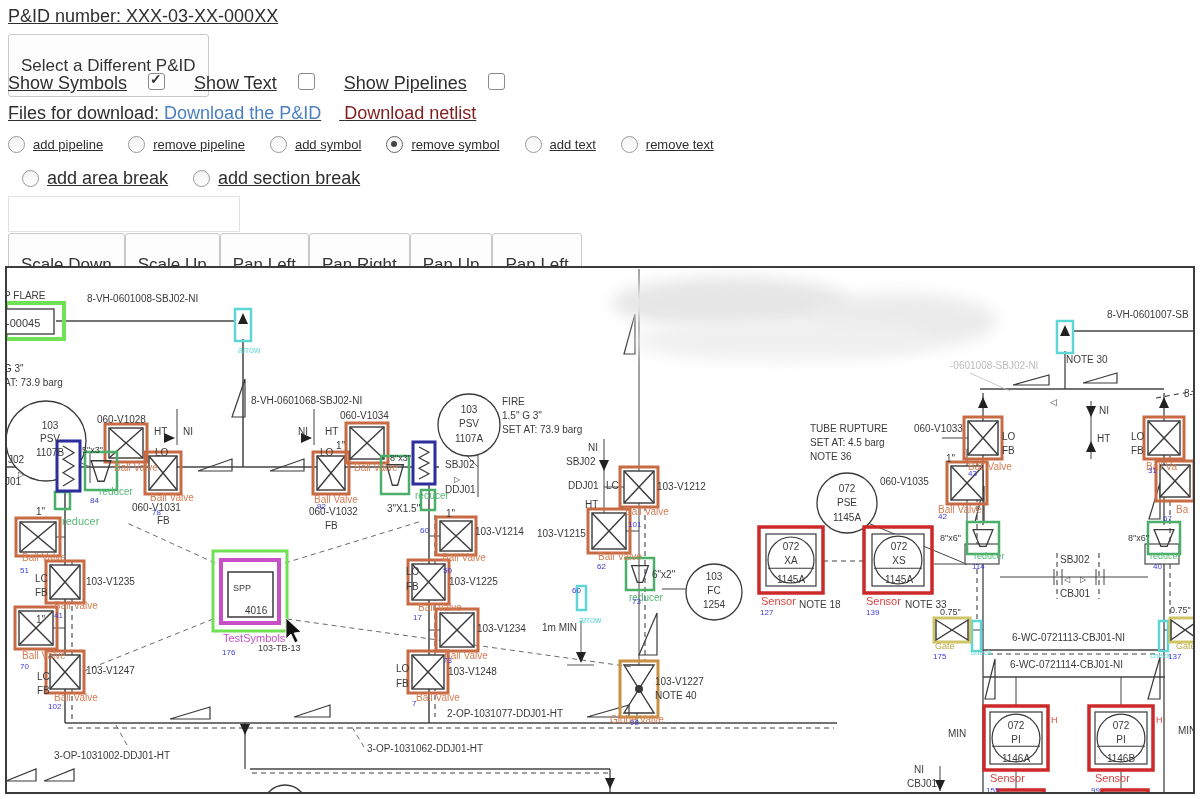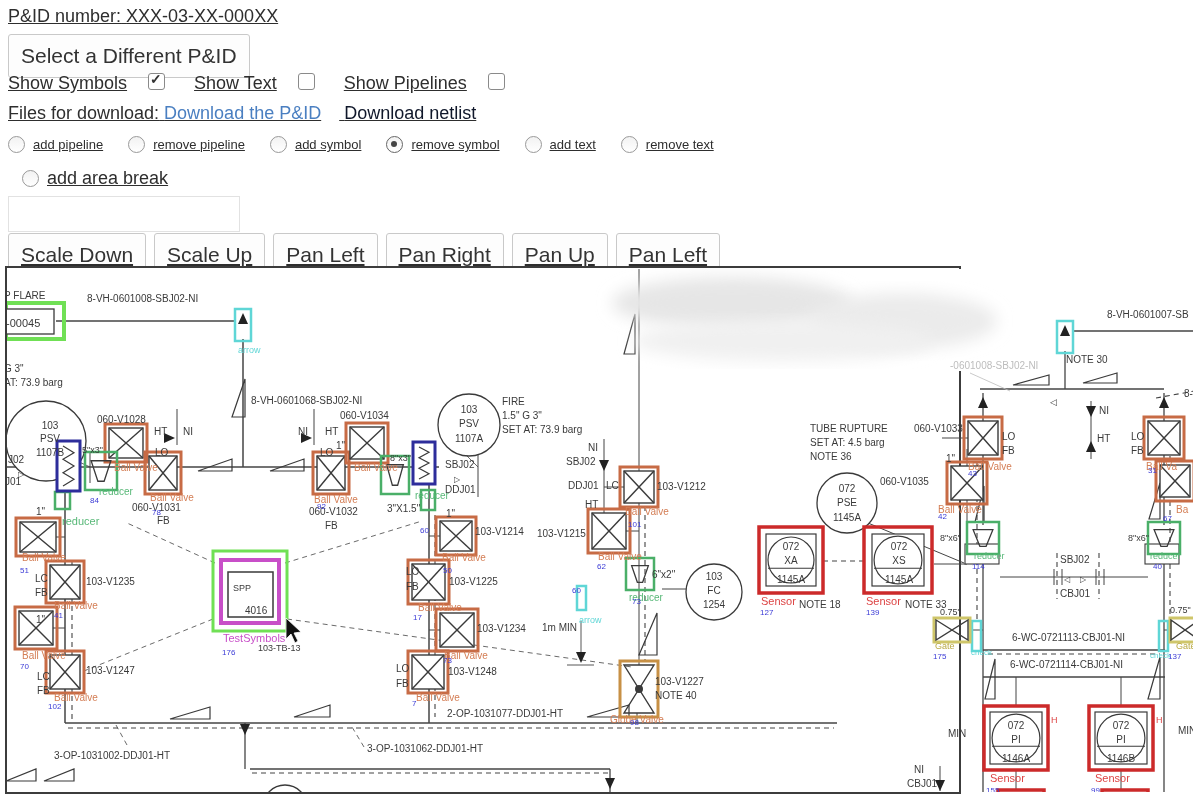--- a/index.html
+++ b/index.html
@@ -1,37 +1,37 @@
 <!DOCTYPE html>
 <html><head>
 <meta charset="utf-8">
 <style>
   html,body{margin:0;padding:0;background:#fff;width:1200px;height:799px;overflow:hidden;
     font-family:"Liberation Sans",sans-serif;color:#2e2e2e;}
   .abs{position:absolute;text-decoration:underline;}
   #pid-line{left:8px;top:6px;font-size:18px;}
   #select-btn{left:8px;top:34px;}
-  button.ui{font-family:"Liberation Sans",sans-serif;font-size:21px;color:#333;background:#fdfdfd;
-    border:1px solid #c9c9c9;border-radius:3px;padding:8px 12px;line-height:1.25;}
+  button.ui{font-family:"Liberation Sans",sans-serif;font-size:17px;color:#333;background:#fdfdfd;
+    border:1px solid #c9c9c9;border-radius:3px;padding:20px 12px;line-height:1.25;}
   #toggles{left:8px;top:73px;font-size:18px;display:flex;align-items:flex-start;gap:19px;}
   .chk{display:inline-block;width:15px;height:15px;border:1.5px solid #8a8a8a;border-radius:3px;
     background:#fff;position:relative;margin:0 10px 0 2px;}
   .chk.on::after{content:"✓";position:absolute;left:1px;top:-3px;font-size:14px;color:#333;font-weight:bold;}
   #files{left:8px;top:103px;font-size:18px;}
   #files a{text-decoration:none;margin-right:18px;}
   #modes1{left:8px;top:136px;font-size:13px;display:flex;align-items:center;gap:9px;}
-  #modes2{left:22px;top:168px;font-size:18px;display:flex;gap:9px;flex-direction:column;}
+  #modes2{left:22px;top:168px;font-size:18px;display:flex;align-items:center;gap:9px;}
   .rad{display:inline-block;width:15px;height:15px;border:1.5px solid #999;border-radius:50%;
     background:linear-gradient(#f2f2f2,#fff);position:relative;margin-right:8px;}
   .rad.on{border-color:#666;}
   .rad.on::after{content:"";position:absolute;left:3.5px;top:3.5px;width:6px;height:6px;border-radius:50%;background:#444;}
   .mode{display:flex;align-items:center;margin-right:16px;}
   #emptybox{left:8px;top:196px;width:230px;height:34px;border:1px solid #e2e2e2;background:#fff;}
-  #toolbar{left:8px;top:233px;display:flex;gap:8px;}
-  #diagram-wrap{left:5px;top:266px;width:956px;height:528px;border:2px solid #3c3c3c;background:#fff;box-sizing:border-box;}
+  #toolbar{left:8px;top:233px;display:flex;}
+  #diagram-wrap{left:5px;top:266px;width:1190px;height:528px;border:2px solid #3c3c3c;background:#fff;box-sizing:border-box;}
   #diagram-wrap svg{display:block;}
   svg text{font-family:"Liberation Sans",sans-serif;}
 </style>
 </head>
 <body>
 
 <div class="abs" id="pid-line">
   <span>P&amp;ID number:</span>
   <span>XXX-03-XX-000XX</span>
 </div>
@@ -45,21 +45,21 @@
     <span class="chk on"></span>
     <span>Show Text</span>
     <span class="chk"></span>
     <span>Show Pipelines</span>
     <span class="chk"></span>
   </div>
 
 <div class="abs" id="files">
   <span>Files for download:</span>
   <a href="#" style="color: rgb(74, 127, 193);">Download the P&amp;ID</a>
-  <a href="#" style="color: #0f172a;">Download netlist</a>
+  <a href="#" style="color: #7f1d1d;">Download netlist</a>
 </div>
 
 <div class="abs" id="modes1">
     <span class="mode">
       <span class="rad"></span>
       <span>add pipeline</span>
     </span>
     <span class="mode">
       <span class="rad"></span>
       <span>remove pipeline</span>

